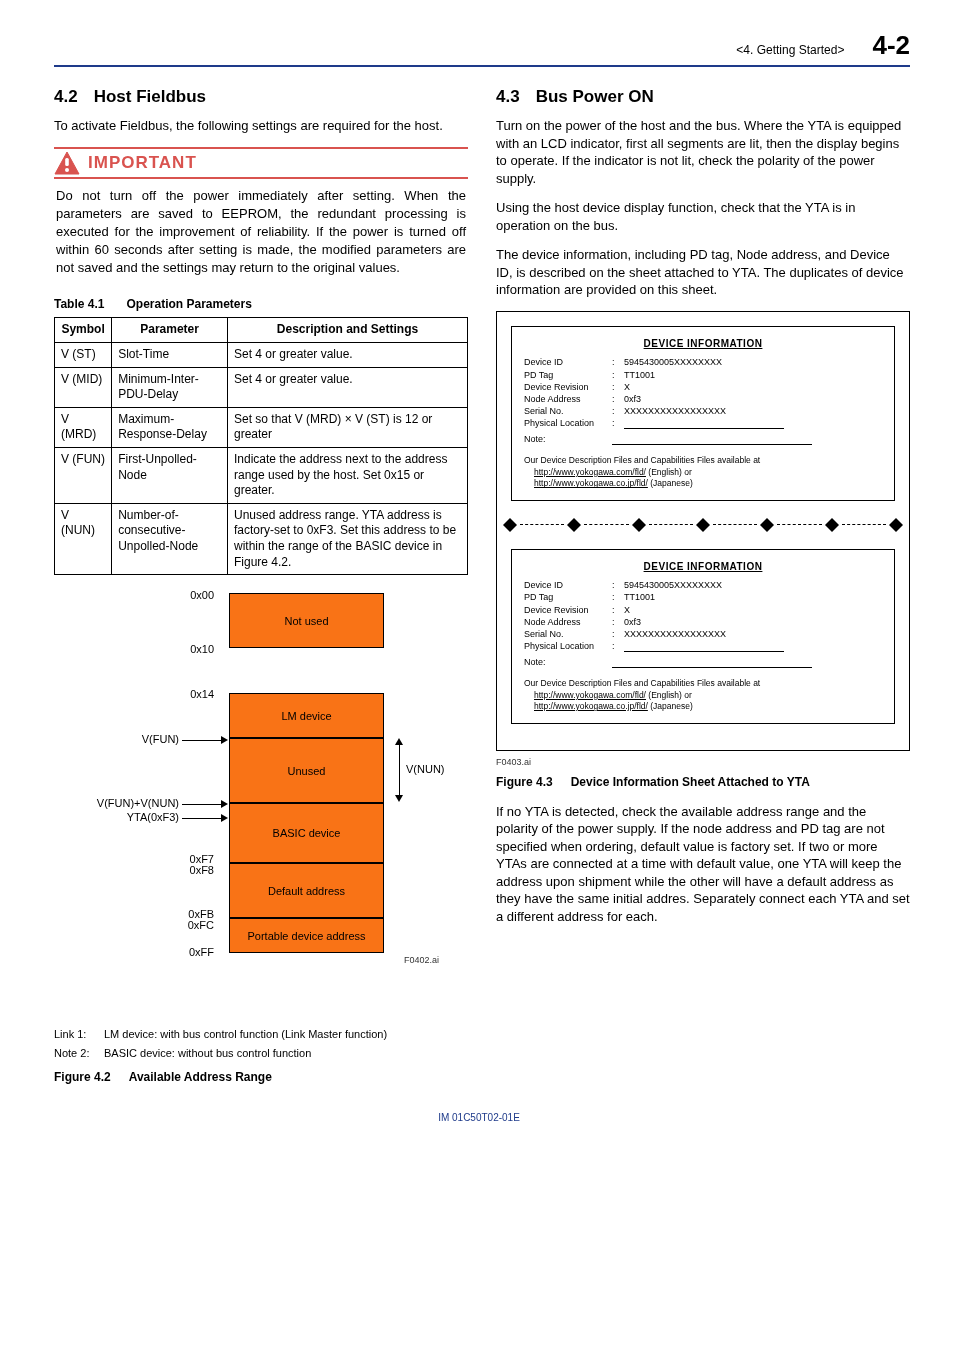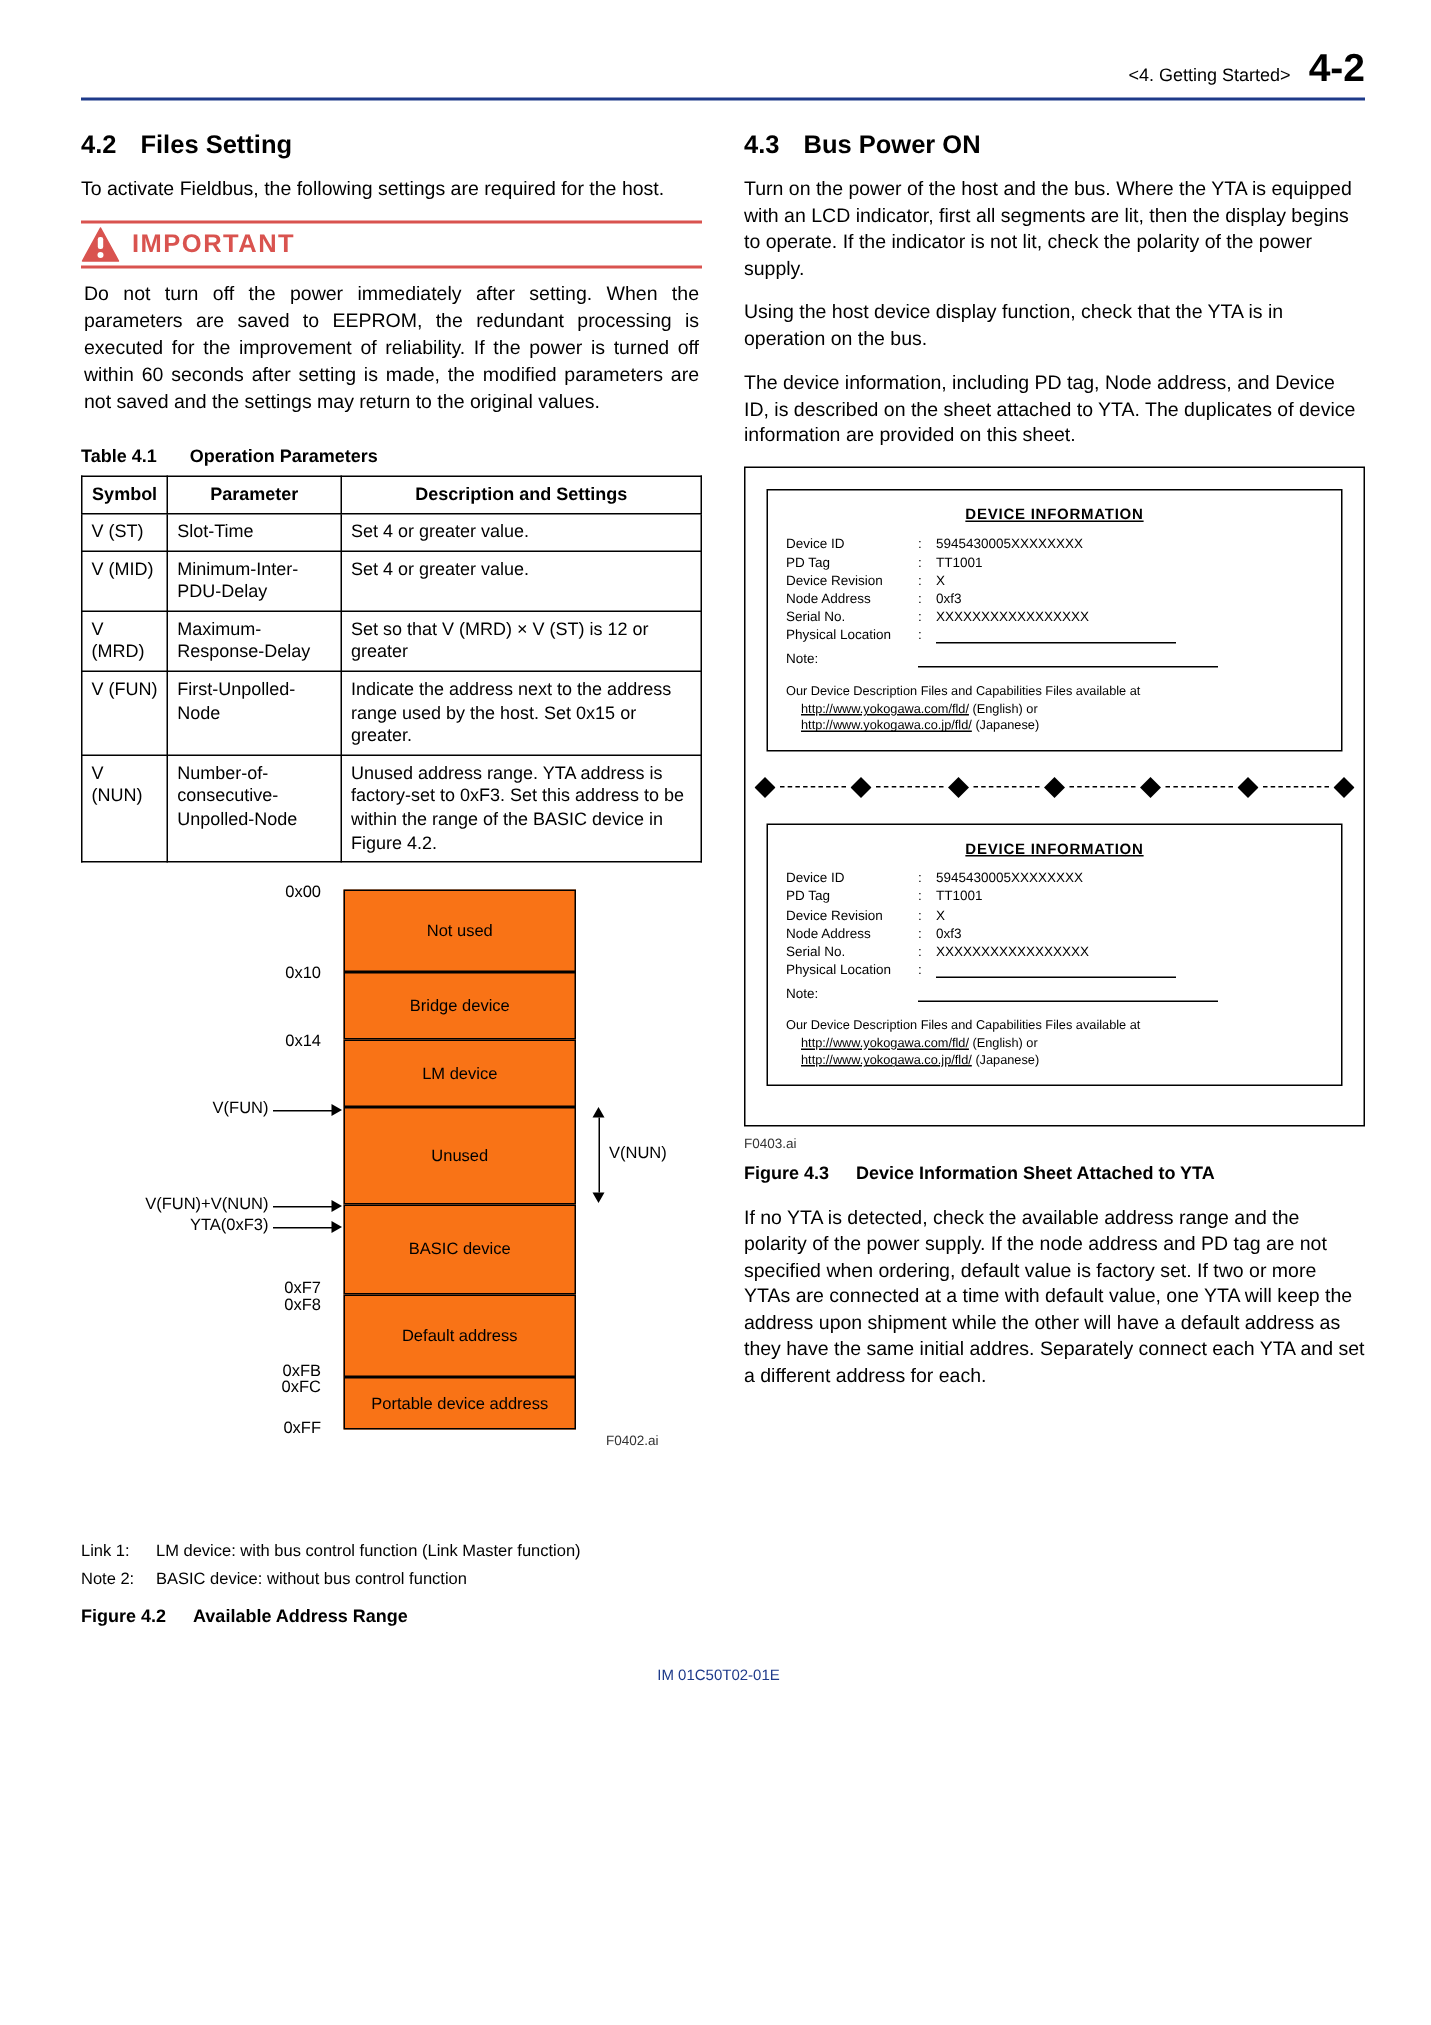--- a/index.html
+++ b/index.html
@@ -11,21 +11,21 @@
     color: #000;
     font-size: 12px;
   }
   .page { padding: 30px 44px 20px 54px; }
   .header-bar {
     border-bottom: 2px solid #1e3a8a;
     padding-bottom: 4px;
     display: flex;
     justify-content: flex-end;
     align-items: baseline;
-    gap: 12px;
+    gap: 28px;
     margin-bottom: 14px;
   }
   .header-page { font-size: 26px; font-weight: bold; }
   .columns { display: flex; gap: 28px; margin-top: 13px; }
   .col { flex: 1; }
 
   .section-title {
     font-size: 17px;
     font-weight: bold;
     margin: 6px 0 10px 0;
@@ -144,21 +144,21 @@
     <span>&lt;4.  Getting Started&gt;</span>
     <span class="header-page">4-2</span>
   </div>
 
   <div class="columns">
 
     <div class="col">
 
       <div class="section-title">
         <span>4.2</span>
-        <span>Files Setting</span>
+        <span>Host Fieldbus</span>
       </div>
 
       <p class="para">To activate Fieldbus, the following settings are required for the host.</p>
 
       <div class="important-box">
         <div class="important-header">
           <span class="important-icon">
             <svg width="26" height="24" viewBox="0 0 26 24">
               <polygon points="13,1 25,23 1,23" fill="#d9534f" stroke="#d9534f" stroke-linejoin="round"></polygon>
               <rect x="11.2" y="7" width="3.6" height="8" rx="1.5" fill="#fff"></rect>
@@ -209,21 +209,20 @@
             <td>Number-of-consecutive-Unpolled-Node</td>
             <td>Unused address range. YTA address is factory-set to 0xF3. Set this address to be within the range of the BASIC device in Figure 4.2.</td>
           </tr>
         </tbody>
       </table>
 
       <div class="diagram-wrap">
         <div class="diagram">
 
           <div class="dbox" style="left:175px; top:0;   width:155px; height:55px;">Not used</div>
-          <div class="dbox" style="left:175px; top:55px; width:155px; height:45px;">Bridge device</div>
           <div class="dbox" style="left:175px; top:100px;width:155px; height:45px;">LM device</div>
           <div class="dbox" style="left:175px; top:145px;width:155px; height:65px;">Unused</div>
           <div class="dbox" style="left:175px; top:210px;width:155px; height:60px;">BASIC device</div>
           <div class="dbox" style="left:175px; top:270px;width:155px; height:55px;">Default address</div>
           <div class="dbox" style="left:175px; top:325px;width:155px; height:35px;">Portable device address</div>
 
           <div class="dlabel" style="left:0; top:-4px; width:160px;">0x00</div>
           <div class="dlabel" style="left:0; top:50px; width:160px;">0x10</div>
           <div class="dlabel" style="left:0; top:95px; width:160px;">0x14</div>
           <div class="dlabel" style="left:0; top:140px; width:125px;">V(FUN)</div>

